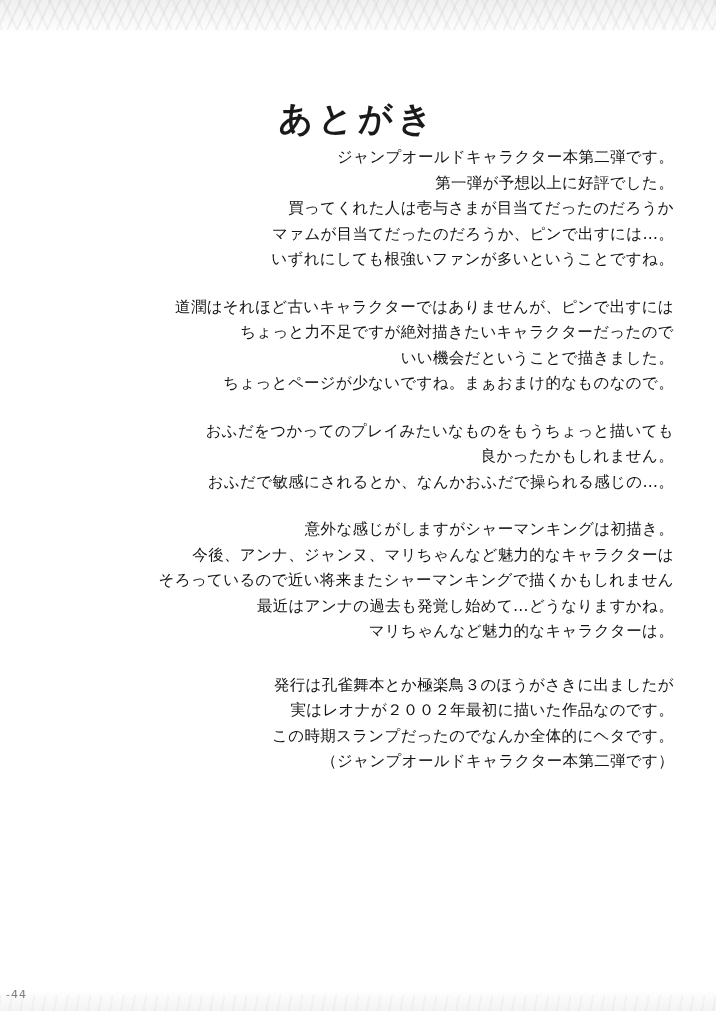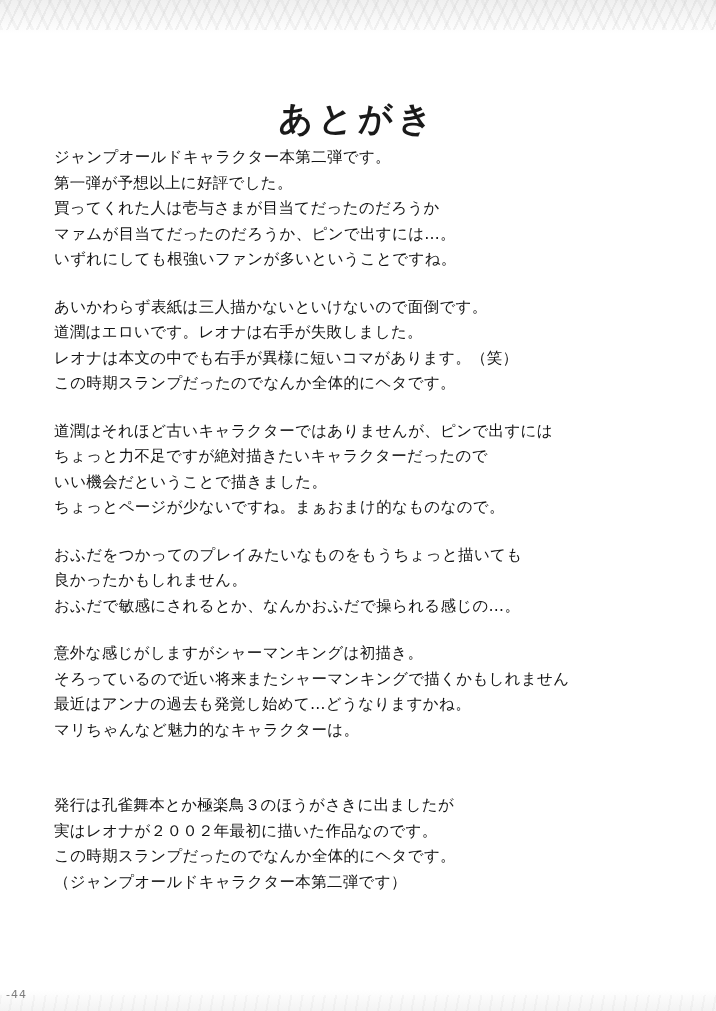--- a/index.html
+++ b/index.html
@@ -73,32 +73,33 @@
 
   .body-text {
     position: absolute;
     top: 145px;
     left: 54px;
     width: 620px;
   }
 
   .para {
     margin: 0 0 22px 0;
+    text-align: right;
   }
 
   .line {
     font-size: 15.5px;
     line-height: 25.5px;
     letter-spacing: 0.3px;
     color: #141414;
     white-space: nowrap;
   }
 
   .para.gap-large {
-    margin-bottom: 50px;
+    margin-bottom: 28px;
   }
 
   .page-corner-mark {
     position: absolute;
     left: 6px;
     bottom: 10px;
     font-size: 11px;
     color: #7d7d7d;
     letter-spacing: 1px;
   }
@@ -117,42 +118,37 @@
     <div class="body-text">
 
       <div class="para">
         <div class="line">ジャンプオールドキャラクター本第二弾です。</div>
         <div class="line">第一弾が予想以上に好評でした。</div>
         <div class="line">買ってくれた人は壱与さまが目当てだったのだろうか</div>
         <div class="line">マァムが目当てだったのだろうか、ピンで出すには…。</div>
         <div class="line">いずれにしても根強いファンが多いということですね。</div>
       </div>
 
-      <div class="para">
-        <div class="line">あいかわらず表紙は三人描かないといけないので面倒です。</div>
-        <div class="line">道潤はエロいです。レオナは右手が失敗しました。</div>
-        <div class="line">レオナは本文の中でも右手が異様に短いコマがあります。（笑）</div>
-        <div class="line">この時期スランプだったのでなんか全体的にヘタです。</div>
-      </div>
 
       <div class="para">
         <div class="line">道潤はそれほど古いキャラクターではありませんが、ピンで出すには</div>
         <div class="line">ちょっと力不足ですが絶対描きたいキャラクターだったので</div>
         <div class="line">いい機会だということで描きました。</div>
         <div class="line">ちょっとページが少ないですね。まぁおまけ的なものなので。</div>
       </div>
 
       <div class="para">
         <div class="line">おふだをつかってのプレイみたいなものをもうちょっと描いても</div>
         <div class="line">良かったかもしれません。</div>
         <div class="line">おふだで敏感にされるとか、なんかおふだで操られる感じの…。</div>
       </div>
 
       <div class="para gap-large">
         <div class="line">意外な感じがしますがシャーマンキングは初描き。</div>
+        <div class="line">今後、アンナ、ジャンヌ、マリちゃんなど魅力的なキャラクターは</div>
         <div class="line">そろっているので近い将来またシャーマンキングで描くかもしれません</div>
         <div class="line">最近はアンナの過去も発覚し始めて…どうなりますかね。</div>
         <div class="line">マリちゃんなど魅力的なキャラクターは。</div>
       </div>
 
       <div class="para">
         <div class="line">発行は孔雀舞本とか極楽鳥３のほうがさきに出ましたが</div>
         <div class="line">実はレオナが２００２年最初に描いた作品なのです。</div>
         <div class="line">この時期スランプだったのでなんか全体的にヘタです。</div>
         <div class="line">（ジャンプオールドキャラクター本第二弾です）</div>

